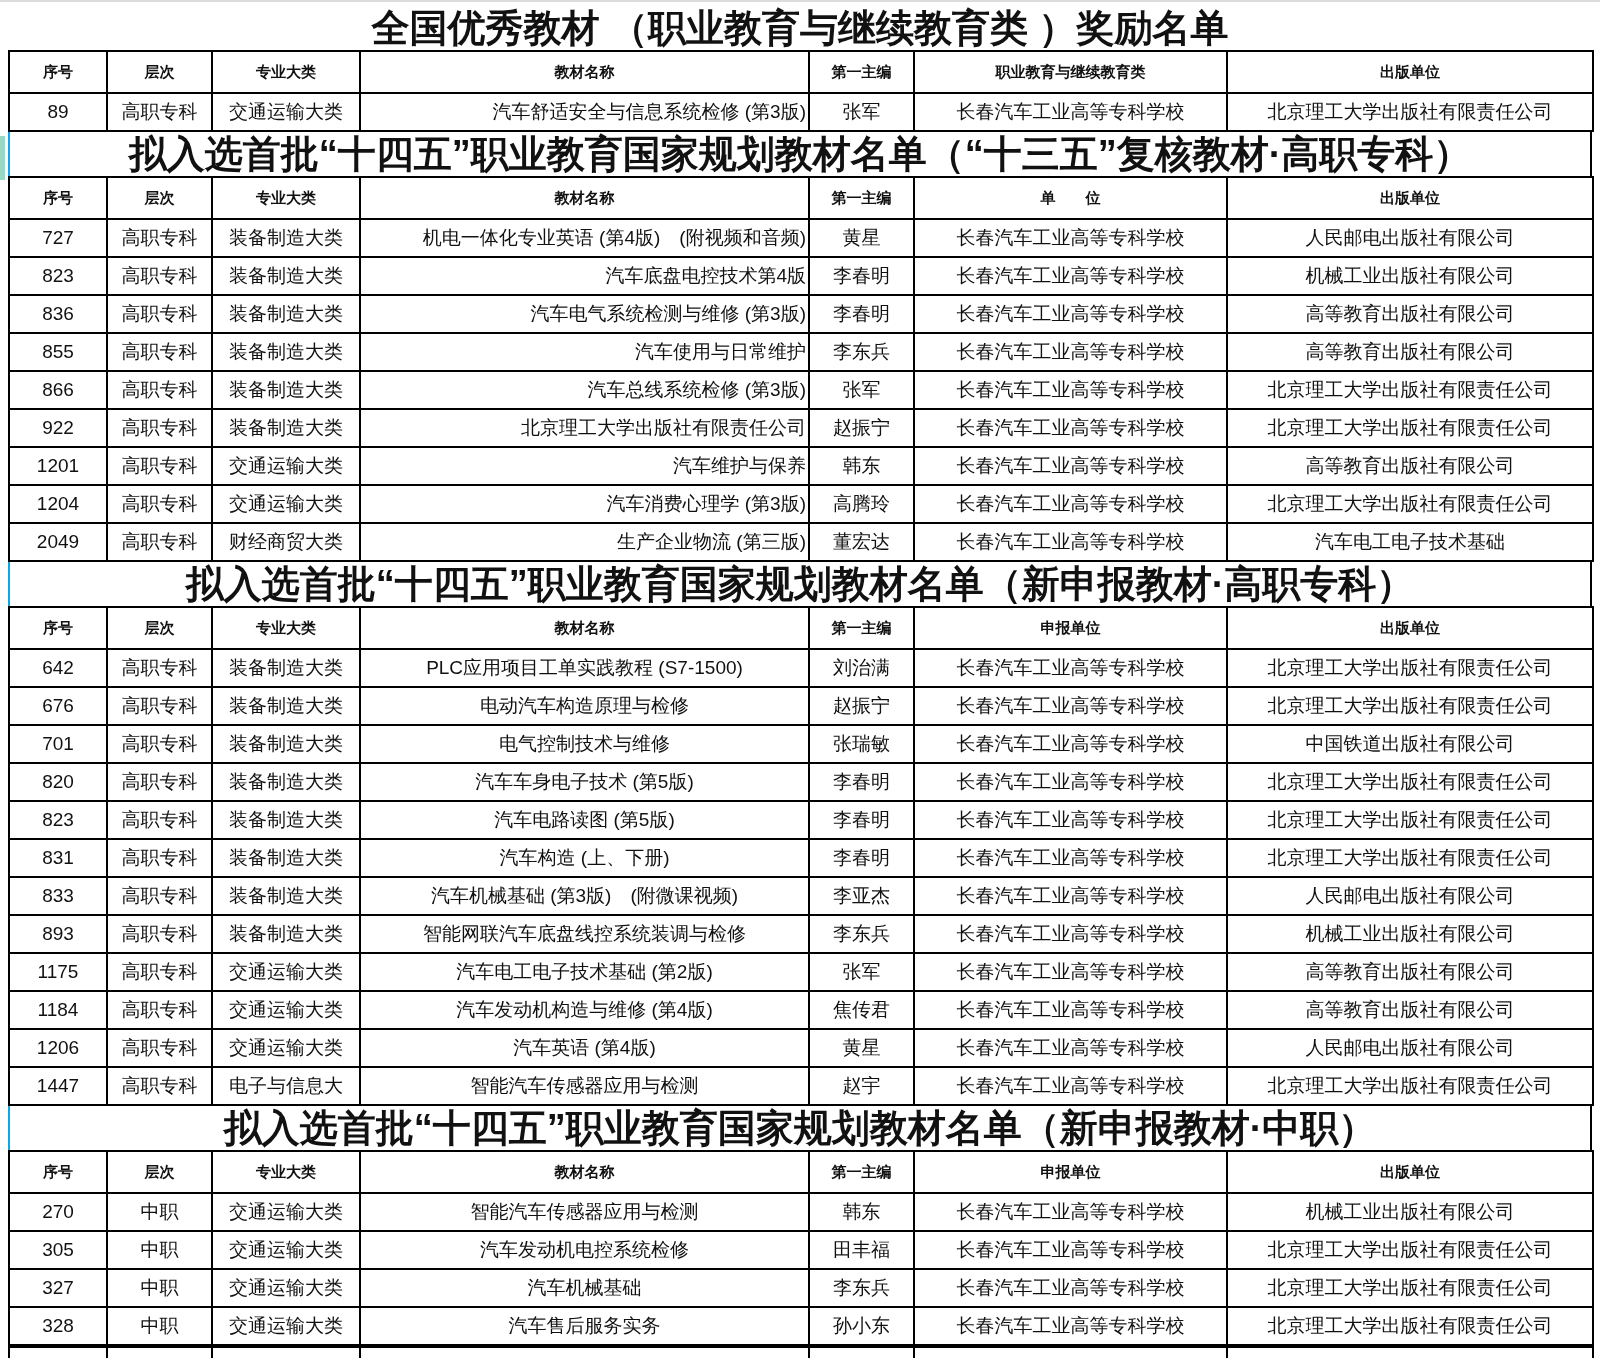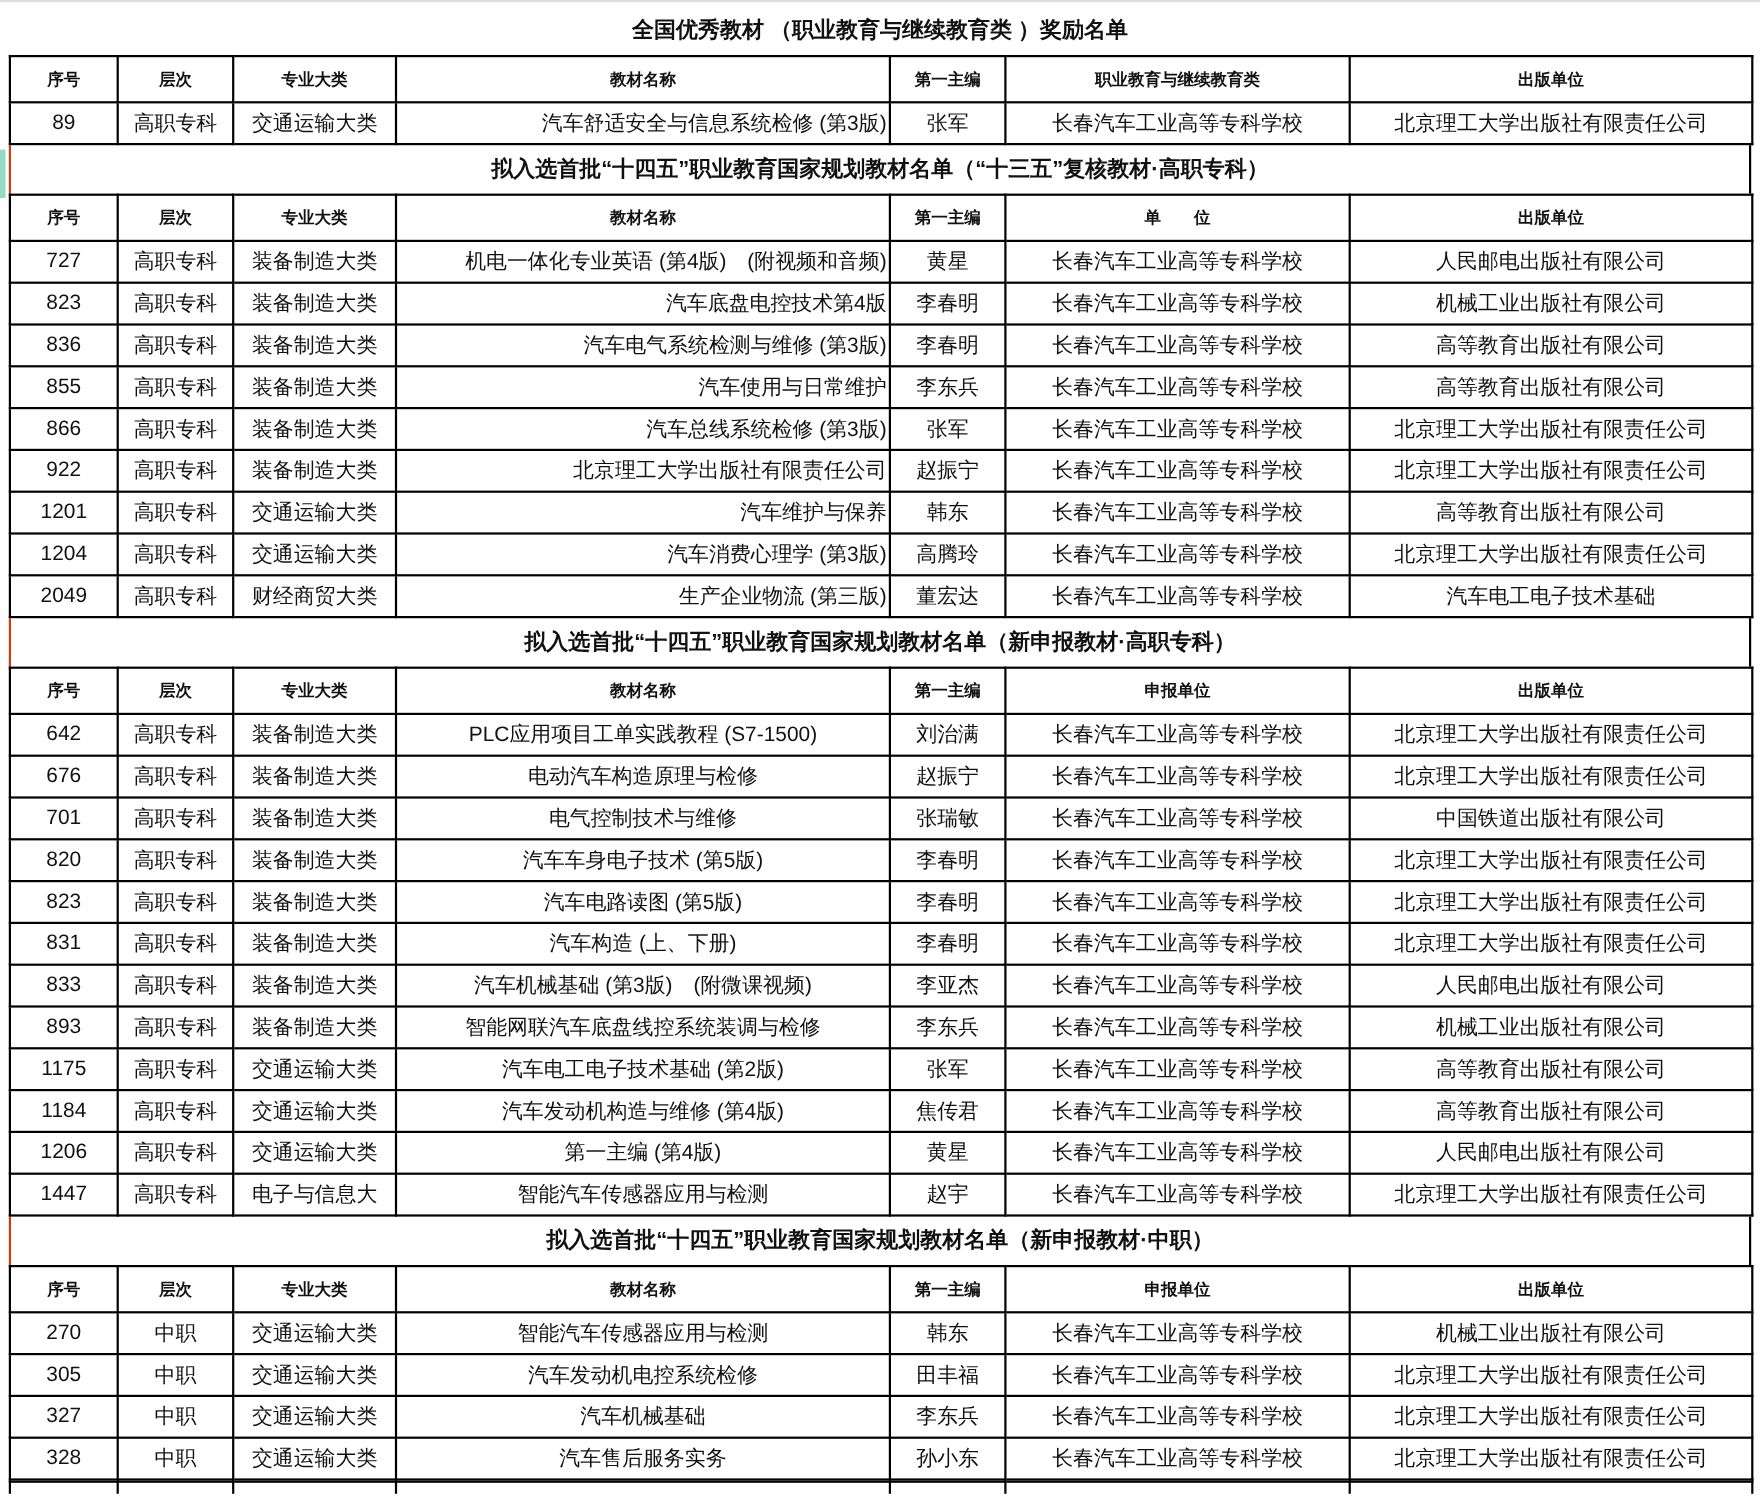--- a/index.html
+++ b/index.html
@@ -1,21 +1,21 @@
 <!DOCTYPE html>
 <html><head>
 <meta charset="utf-8">
 <style>
   html,body{margin:0;padding:0;background:#ffffff;}
   body{width:1600px;height:1366px;overflow:hidden;
        font-family:"Liberation Sans","DejaVu Sans",sans-serif;color:#111111;}
   .sheet{position:relative;width:1584px;margin:0;padding:4px 8px 0 8px;border-top:2px solid #dcdcdc;}
-  .title{height:44px;line-height:44px;text-align:center;font-size:20px;font-weight:700;
+  .title{height:44px;line-height:44px;text-align:center;font-size:38px;font-weight:700;
          white-space:nowrap;overflow:hidden;}
-  .title.bordered{border-left:2px solid #c2410c;border-right:2px solid #000;}
+  .title.bordered{border-left:2px solid #0ea5e9;border-right:2px solid #000;}
   table.grid{border-collapse:collapse;table-layout:fixed;width:1584px;}
   table.grid td{border:2px solid #000;overflow:hidden;white-space:nowrap;text-align:center;
       vertical-align:middle;font-size:19px;font-weight:400;height:36px;padding:0 2px;}
   table.grid thead td{font-size:15px;font-weight:700;height:40px;}
   table.grid.left-book tbody td:nth-child(4){text-align:right;padding-left:6px;}
   table.grid.partial td{height:10px;border-bottom:none;}
   .row-marker{position:absolute;left:0;top:134px;width:5px;height:44px;}
 </style>
 </head>
 <body>
@@ -276,21 +276,21 @@
           <td>交通运输大类</td>
           <td>汽车发动机构造与维修 (第4版)</td>
           <td>焦传君</td>
           <td>长春汽车工业高等专科学校</td>
           <td>高等教育出版社有限公司</td>
         </tr>
         <tr>
           <td>1206</td>
           <td>高职专科</td>
           <td>交通运输大类</td>
-          <td>第一主编 (第4版)</td>
+          <td>汽车英语 (第4版)</td>
           <td>黄星</td>
           <td>长春汽车工业高等专科学校</td>
           <td>人民邮电出版社有限公司</td>
         </tr>
         <tr>
           <td>1447</td>
           <td>高职专科</td>
           <td>电子与信息大</td>
           <td>智能汽车传感器应用与检测</td>
           <td>赵宇</td>

